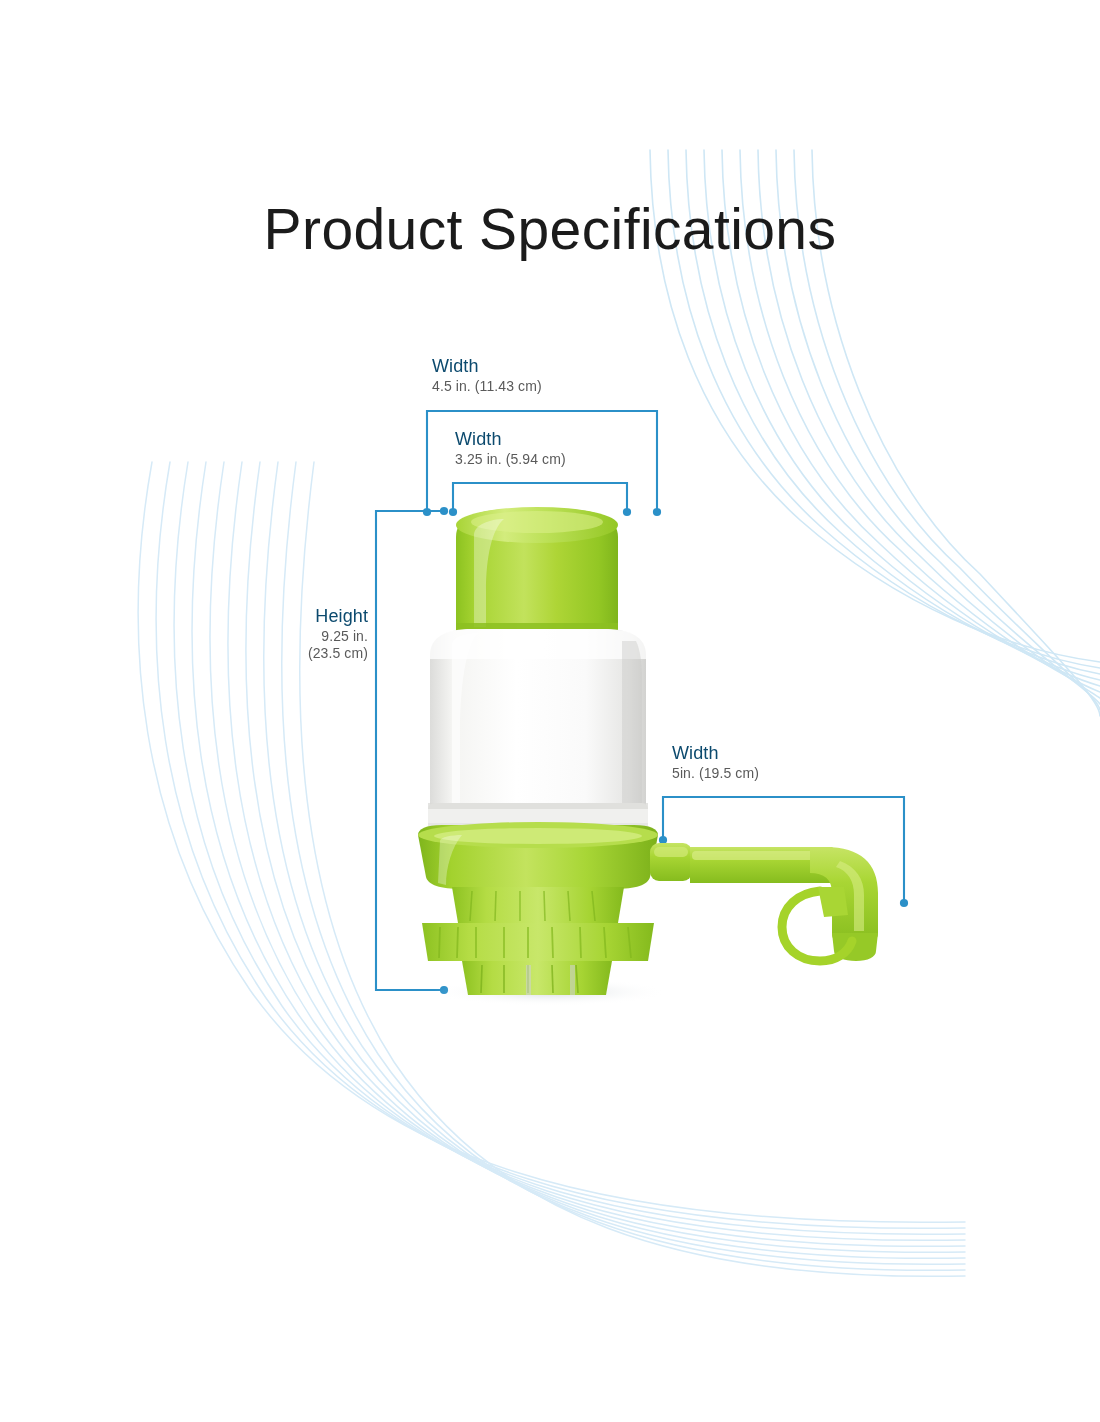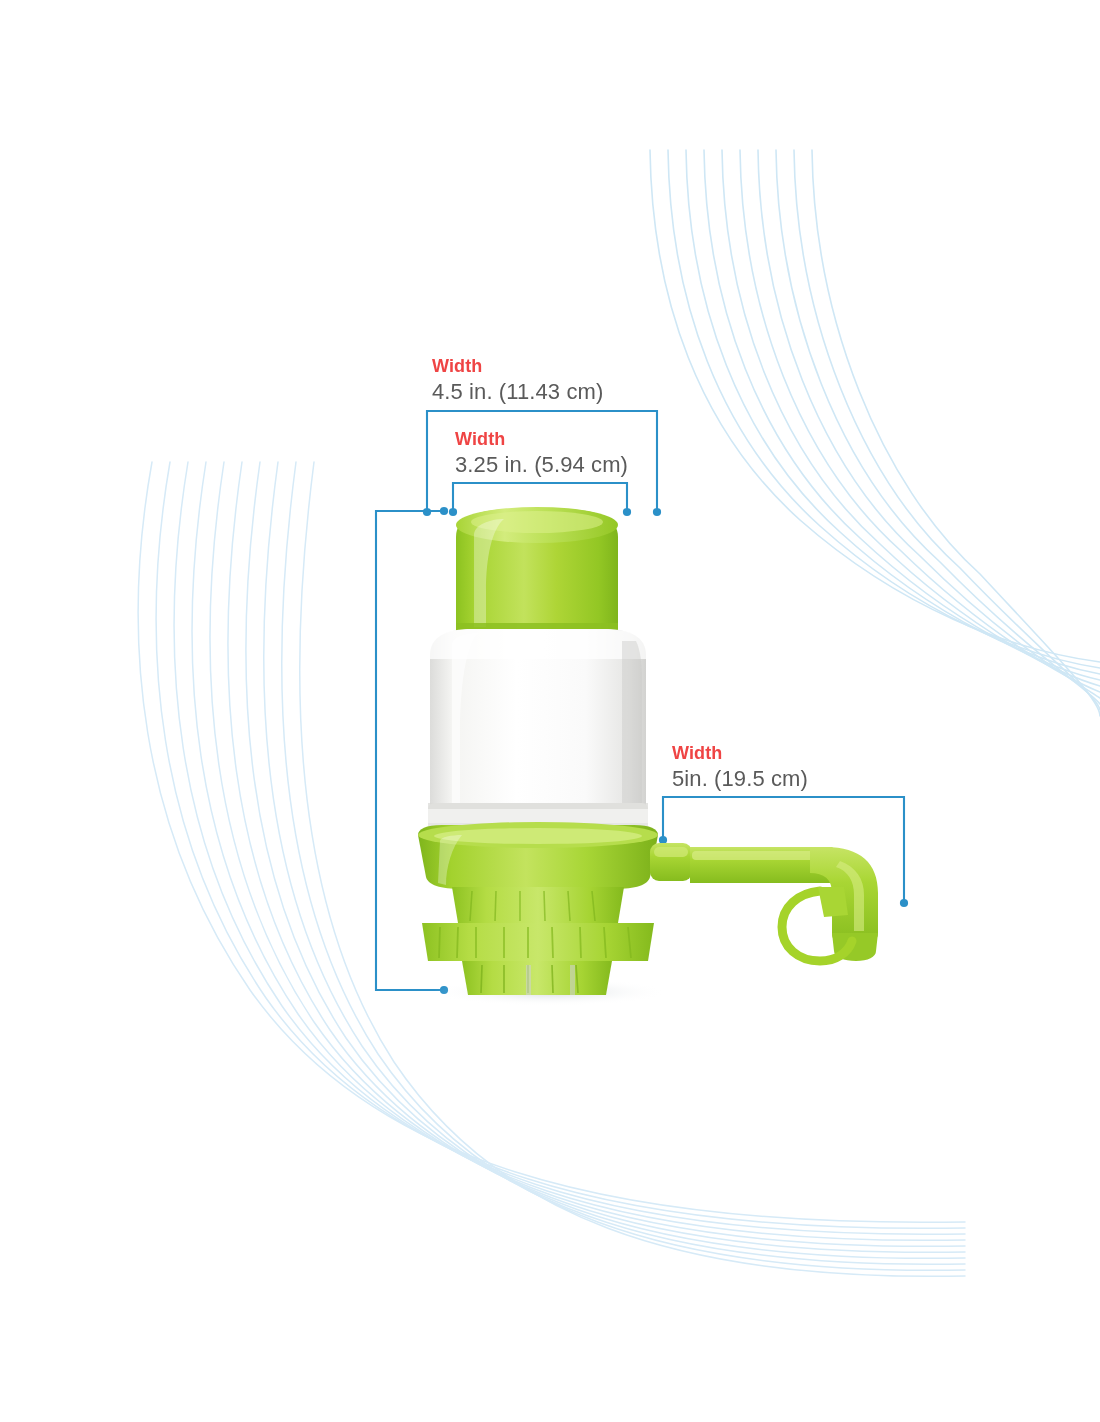--- a/index.html
+++ b/index.html
@@ -41,26 +41,26 @@
     font-family: "Liberation Sans", sans-serif;
   }
 
   
   .meas-label {
     position: absolute;
     line-height: 1.25;
   }
   .meas-label .m-name {
     font-size: 18px;
-    font-weight: bold;
-    color: #ef4444;
+    font-weight: normal;
+    color: #0c4a6e;
     letter-spacing: 0.1px;
   }
   .meas-label .m-value {
-    font-size: 22px;
+    font-size: 14px;
     font-weight: normal;
     color: #5a5a5a;
     letter-spacing: 0.1px;
   }
 
   #label-width-outer { left: 432px; top: 355px; text-align: left; }
   #label-width-inner { left: 455px; top: 428px; text-align: left; }
   #label-height      { left: 258px; top: 605px; width: 110px; text-align: right; }
   #label-width-spout { left: 672px; top: 742px; text-align: left; }
 
@@ -109,20 +109,21 @@
       <path d="M206,462 C174,664 194,860 298,1014 C412,1178 624,1246 965,1240"></path>
       <path d="M224,462 C192,672 212,870 314,1022 C426,1184 632,1252 965,1246"></path>
       <path d="M242,462 C210,680 230,880 330,1030 C440,1190 640,1258 965,1252"></path>
       <path d="M260,462 C228,688 248,890 346,1038 C454,1196 648,1264 965,1258"></path>
       <path d="M278,462 C246,696 266,900 362,1046 C468,1202 656,1270 965,1264"></path>
       <path d="M296,462 C264,704 284,910 378,1054 C482,1208 664,1276 965,1270"></path>
       <path d="M314,462 C282,712 302,920 394,1062 C496,1214 672,1282 965,1276"></path>
     </g>
   </svg>
 
+  <div id="title">Product Specifications</div>
 
   <svg id="leaders" viewBox="0 0 1100 1422" preserveAspectRatio="none">
     <g fill="none" stroke="#2b90c8" stroke-width="2.1" stroke-linecap="square">
 
       <path d="M427,512 L427,411 L657,411 L657,512"></path>
 
       <path d="M453,512 L453,483 L627,483 L627,512"></path>
 
       <path d="M444,511 L376,511 L376,990 L444,990"></path>
 
@@ -285,19 +286,24 @@
   <div class="meas-label" id="label-width-outer">
     <div class="m-name">Width</div>
     <div class="m-value">4.5 in. (11.43 cm)</div>
   </div>
 
   <div class="meas-label" id="label-width-inner">
     <div class="m-name">Width</div>
     <div class="m-value">3.25 in. (5.94 cm)</div>
   </div>
 
+  <div class="meas-label" id="label-height">
+    <div class="m-name">Height</div>
+    <div class="m-value">9.25 in.</div>
+    <div class="m-value">(23.5 cm)</div>
+  </div>
 
   <div class="meas-label" id="label-width-spout">
     <div class="m-name">Width</div>
     <div class="m-value">5in. (19.5 cm)</div>
   </div>
 
 </div>
 
 </body></html>

